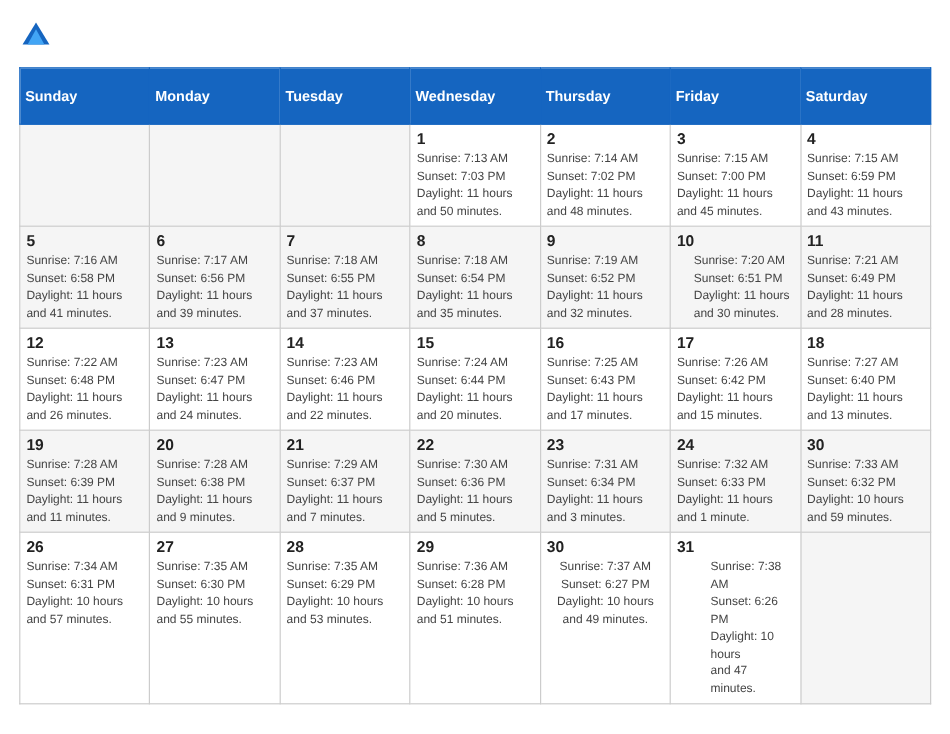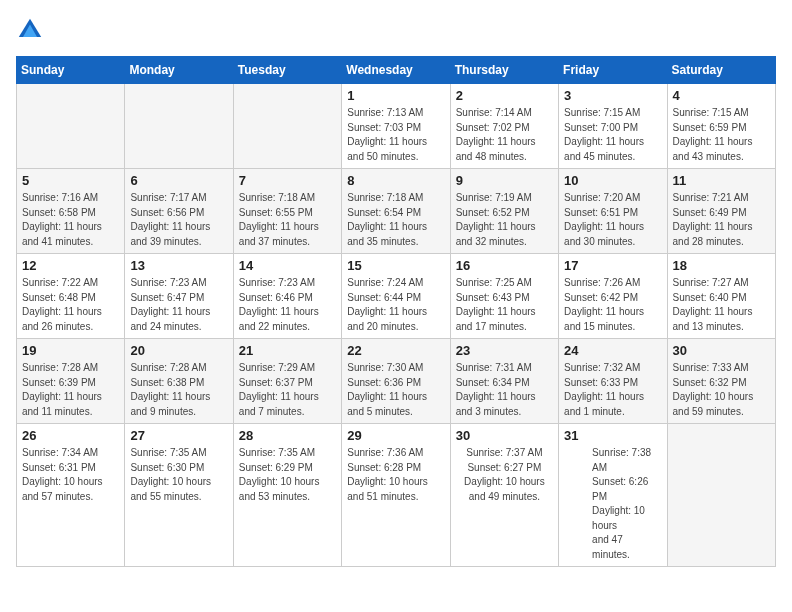--- a/index.html
+++ b/index.html
@@ -49,21 +49,21 @@
     table {
       width: 100%;
       border-collapse: collapse;
       table-layout: fixed;
     }
     thead tr th {
       background: #1565c0;
       color: #fff;
       font-size: 12px;
       font-weight: bold;
-      padding: 6px 4px;
+      padding: 16px 4px;
       text-align: left;
       border: 1px solid #1565c0;
     }
     tbody tr td {
       border: 1px solid #ccc;
       vertical-align: top;
       padding: 4px 5px;
       font-size: 10.5px;
       color: #333;
       height: 85px;
@@ -184,21 +184,21 @@
         </td>
         <td>
           <div class="day-number">9</div>
           <div class="day-info" style="white-space: pre-line;">Sunrise: 7:19 AM
 Sunset: 6:52 PM
 Daylight: 11 hours
 and 32 minutes.</div>
         </td>
         <td>
           <div class="day-number">10</div>
-          <div class="day-info" style="white-space: pre-line;">Sunrise: 7:20 AM
+          <div class="day-info" style="white-space: pre-line; margin-left: 14px;">Sunrise: 7:20 AM
 Sunset: 6:51 PM
 Daylight: 11 hours
 and 30 minutes.</div>
         </td>
         <td>
           <div class="day-number">11</div>
           <div class="day-info" style="white-space: pre-line;">Sunrise: 7:21 AM
 Sunset: 6:49 PM
 Daylight: 11 hours
 and 28 minutes.</div>

